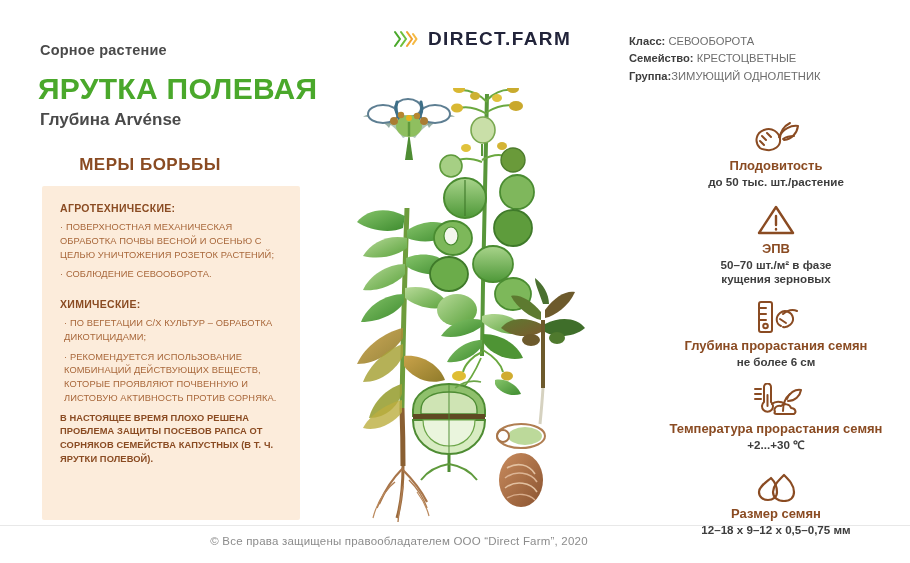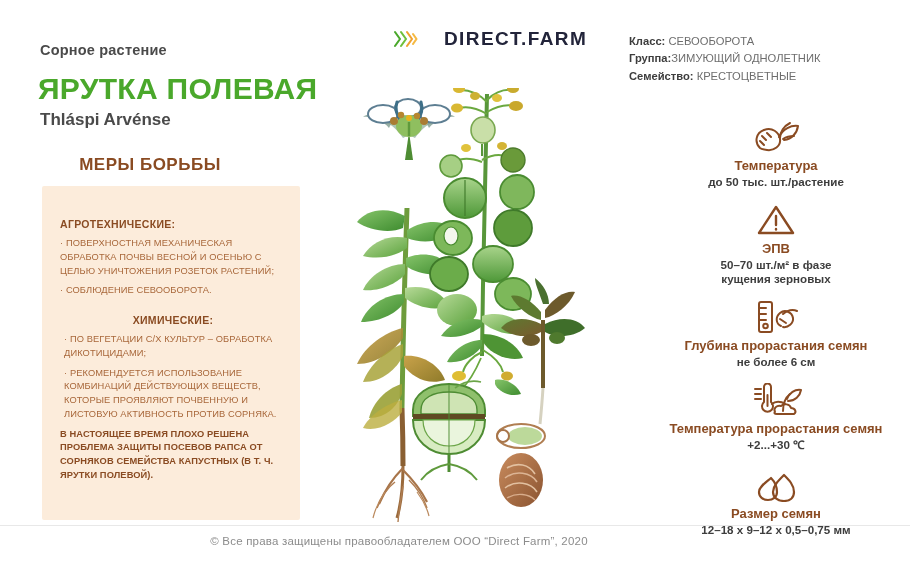--- a/index.html
+++ b/index.html
@@ -29,40 +29,40 @@
     position:absolute;left:0;top:155px;width:300px;text-align:center;
     font-size:17px;font-weight:bold;color:#8a4b22;letter-spacing:.5px;
   }
   .measures-box{
     position:absolute;left:42px;top:186px;width:258px;height:334px;
     background:#fcecdb;border-radius:2px;
   }
   .mb-inner{padding:16px 14px 10px 18px;}
   .mb-head{
     font-size:10.5px;font-weight:bold;color:#8a4b22;letter-spacing:.3px;
-    margin:16px 0 7px 0;
-  }
-  .mb-head.second{margin-top:16px;text-align:center;}
+    margin:0 0 7px 0;
+  }
+  .mb-head.second{margin-top:16px;}
   .mb-item{
     font-size:9.3px;color:#a8673a;line-height:1.48;margin-bottom:6px;
     letter-spacing:.1px;
   }
   .mb-item.indent{padding-left:4px;}
   .mb-note{
     font-size:9.3px;font-weight:bold;color:#8a4b22;line-height:1.5;
     letter-spacing:.1px;
   }
 
   
   .logo-wrap{
     position:absolute;left:393px;top:28px;display:flex;align-items:center;gap:9px;
   }
   .logo-mark{width:26px;height:22px;display:block;}
   .logo-text{
-    font-size:19px;font-weight:bold;color:#22243a;letter-spacing:1.4px;margin-left:16px;
+    font-size:19px;font-weight:bold;color:#22243a;letter-spacing:1.4px;
   }
 
   
   .classif{position:absolute;left:629px;top:33px;width:275px;}
   .cl-row{font-size:11.2px;line-height:1.55;color:#6d6d6d;white-space:nowrap;}
   .cl-key{font-weight:bold;color:#3d3d3d;}
 
   
   .illus{position:absolute;left:345px;top:88px;width:290px;height:440px;}
   .illus svg{display:block;}
@@ -92,21 +92,21 @@
 <body>
 
 <div class="page">
 
   <div class="left-col">
 
     <div class="kicker">Сорное растение</div>
 
     <div class="main-title">ЯРУТКА ПОЛЕВАЯ</div>
 
-    <div class="latin-name">Thláspi Arvénse</div>
+    <div class="latin-name">Глубина Arvénse</div>
 
     <div class="measures-title">МЕРЫ БОРЬБЫ</div>
 
     <div class="measures-box">
       <div class="mb-inner">
         <div class="mb-head">АГРОТЕХНИЧЕСКИЕ:</div>
         <div class="mb-item">· ПОВЕРХНОСТНАЯ МЕХАНИЧЕСКАЯ ОБРАБОТКА ПОЧВЫ ВЕСНОЙ И ОСЕНЬЮ С ЦЕЛЬЮ УНИЧТОЖЕНИЯ РОЗЕТОК РАСТЕНИЙ;</div>
         <div class="mb-item">· СОБЛЮДЕНИЕ СЕВООБОРОТА.</div>
 
         <div class="mb-head second">ХИМИЧЕСКИЕ:</div>
@@ -131,25 +131,25 @@
     </span>
     <span class="logo-text">DIRECT.FARM</span>
   </div>
 
   <div class="classif">
     <div class="cl-row">
       <span class="cl-key">Класс:</span>
       <span>СЕВООБОРОТА</span>
     </div>
     <div class="cl-row">
-      <span class="cl-key">Группа:</span><span>ЗИМУЮЩИЙ ОДНОЛЕТНИК</span>
-    </div>
-    <div class="cl-row">
       <span class="cl-key">Семейство:</span>
       <span>КРЕСТОЦВЕТНЫЕ</span>
+    </div>
+    <div class="cl-row">
+      <span class="cl-key">Группа:</span><span>ЗИМУЮЩИЙ ОДНОЛЕТНИК</span>
     </div>
   </div>
 
   <div class="illus">
     <svg width="290" height="440" viewBox="0 0 290 440">
       <defs>
         <linearGradient id="lfA" x1="0" y1="0" x2="1" y2="1">
           <stop offset="0%" stop-color="#86c46a"></stop>
           <stop offset="100%" stop-color="#3e8c2f"></stop>
         </linearGradient>
@@ -316,21 +316,21 @@
         <svg width="52" height="34" viewBox="0 0 52 34">
           <g fill="none" stroke="#8a4b22" stroke-width="2" stroke-linecap="round" stroke-linejoin="round">
             <path d="M10 28 C4 22 6 13 14 10 C22 7 29 12 30 19 C31 26 24 31 17 30 C14 29.6 11.6 29.2 10 28 Z"></path>
             <path d="M12 16 L16 20 M10 21 L14 25 M17 13 L21 17"></path>
             <path d="M29 17 C33 9 41 5 48 6 C47 13 42 19 34 20"></path>
             <path d="M30 18 C30 12 34 6 40 3"></path>
             <path d="M33 19 C36 17 40 16 44 16"></path>
           </g>
         </svg>
       </div>
-      <div class="fact-title">Температура</div>
+      <div class="fact-title">Плодовитость</div>
       <div class="fact-value">до 50 тыс. шт./растение</div>
     </div>
 
     <div class="fact" style="top:83px;">
       <div class="fact-icon">
         <svg width="40" height="34" viewBox="0 0 40 34">
           <g fill="none" stroke="#8a4b22" stroke-width="2.4" stroke-linecap="round" stroke-linejoin="round">
             <path d="M20 4 L37 30 L3 30 Z"></path>
             <path d="M20 13 L20 22"></path>
             <path d="M20 26 L20 26.5"></path>

